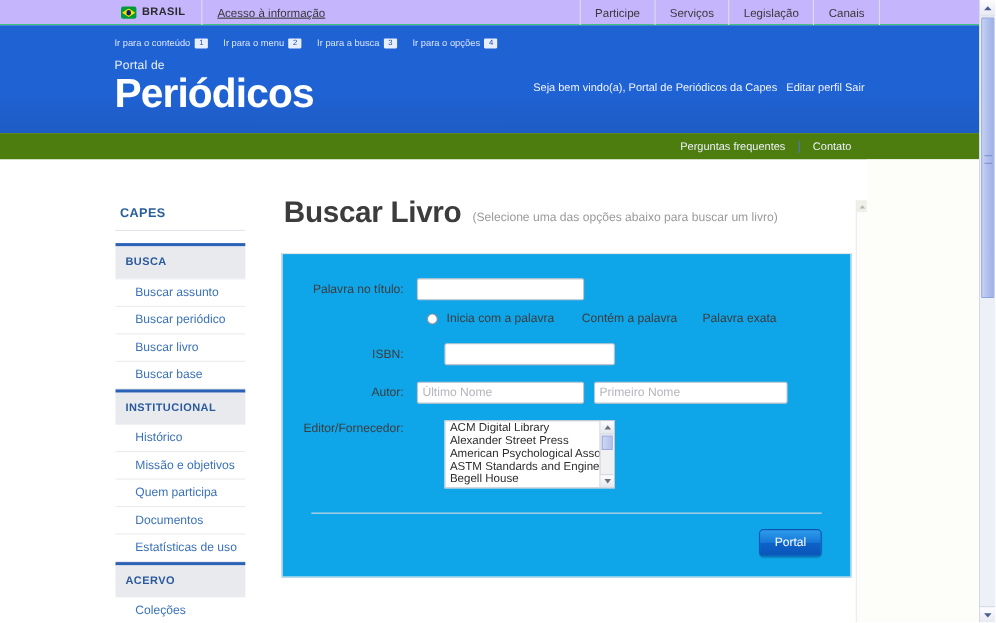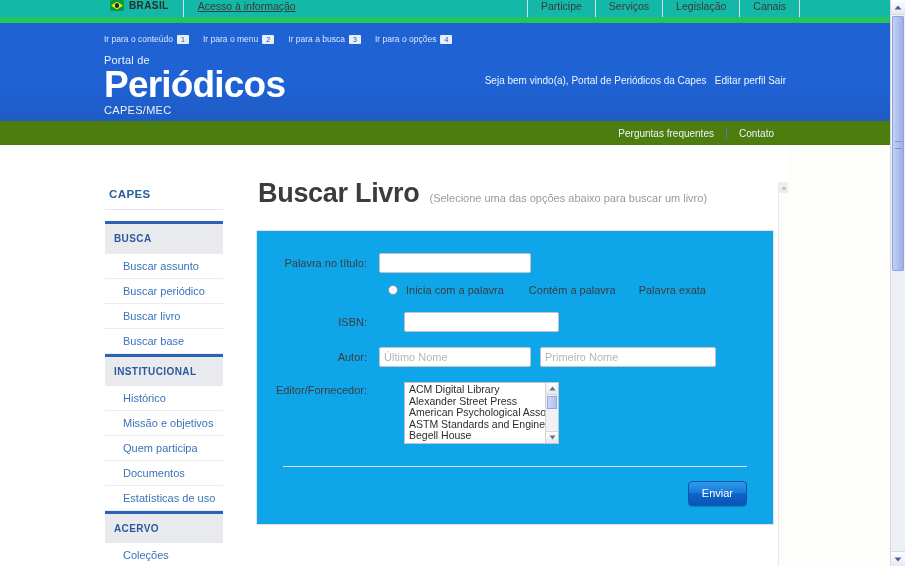--- a/index.html
+++ b/index.html
@@ -33,22 +33,22 @@
   }
   .bs-grip{
     position:absolute;left:2px;top:50%;margin-top:-3px;width:7px;height:6px;
     border-top:1px solid #7f93cf;border-bottom:1px solid #7f93cf;
   }
   .bs-track-rest{position:absolute;left:0;top:271px;width:14px;bottom:15px;background:#eef0f7;}
 
   
   .govbar{
     position:absolute;top:0;left:0;width:890px;height:23px;
-    background:#14b8a6;border-bottom:6px solid #22c55e;
-    box-sizing:border-box;display:flex;align-items:flex-end;
+    background:#c4b5fd;border-bottom:1px solid #22c55e;
+    box-sizing:border-box;display:flex;align-items:flex-start;
     font-size:10.5px;color:#333;
   }
   .gov-left{display:flex;align-items:center;height:23px;margin-left:110px;}
   .flag{
     width:14px;height:11px;border-radius:2px;margin-right:5px;
     background:#009b3a;position:relative;overflow:hidden;flex:none;
   }
   .flag:before{
     content:"";position:absolute;left:1px;top:1.5px;width:12px;height:8px;
     background:#fedf00;
@@ -262,21 +262,20 @@
     <div class="welcome">
       <span>Seja bem vindo(a), Portal de Periódicos da Capes</span>
       &nbsp;
       <a href="#">Editar perfil</a>
       <a href="#">Sair</a>
     </div>
 
     <div class="logo">
       <div class="logo-pre">Portal de</div>
       <div class="logo-main">Periódicos</div>
-      <div class="logo-sub">CAPES/MEC</div>
     </div>
   </div>
 
   <div class="navbar">
     <div class="navbar-inner">
       <a href="#">Perguntas frequentes</a>
       <span class="nsep"></span>
       <a href="#">Contato</a>
     </div>
   </div>
@@ -364,21 +363,21 @@
                     <path d="M0.5 0.5 L6.5 0.5 L3.5 4.5 Z" fill="#6b7080"></path>
                   </svg>
               </div>
             </div>
           </div>
         </div>
 
         <div class="divider"></div>
 
         <div class="btn-row">
-          <button class="btn-enviar">Enviar</button>
+          <button class="btn-enviar">Portal</button>
         </div>
       </div>
     </div>
 
   </div>
 
   <div class="white-gutter"></div>
 
   <div class="inner-scroll">
     <div class="is-arrow">

